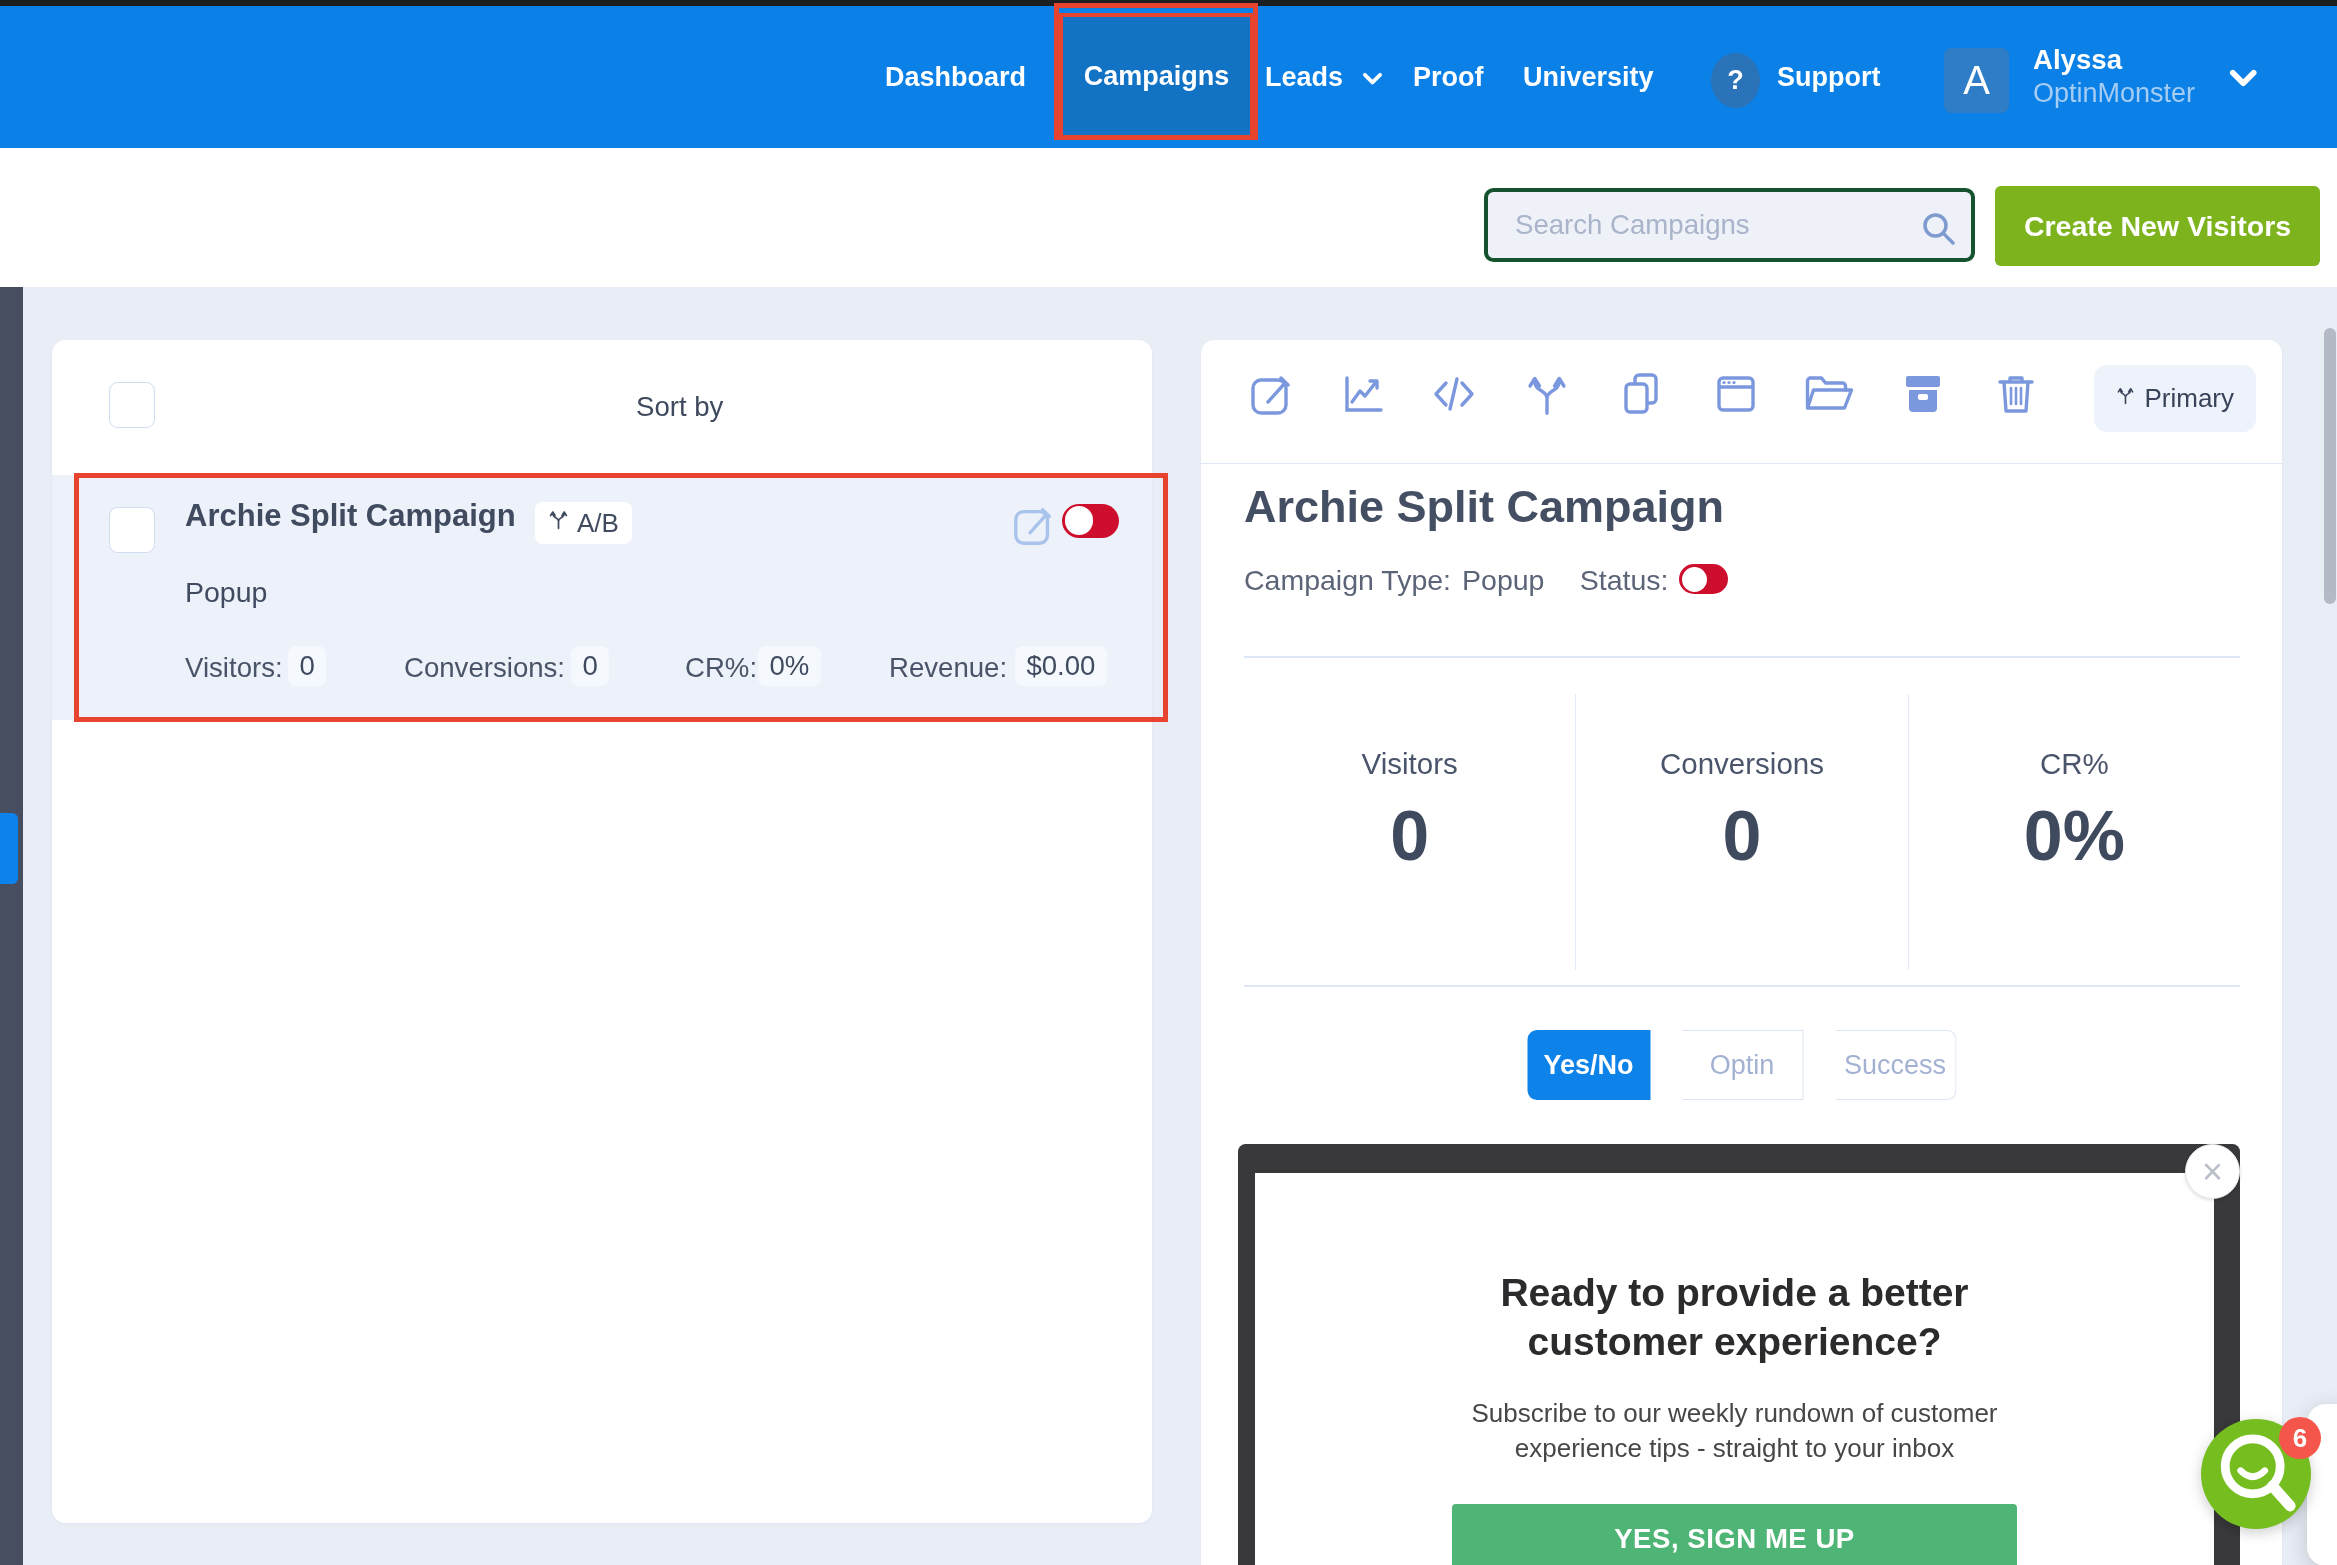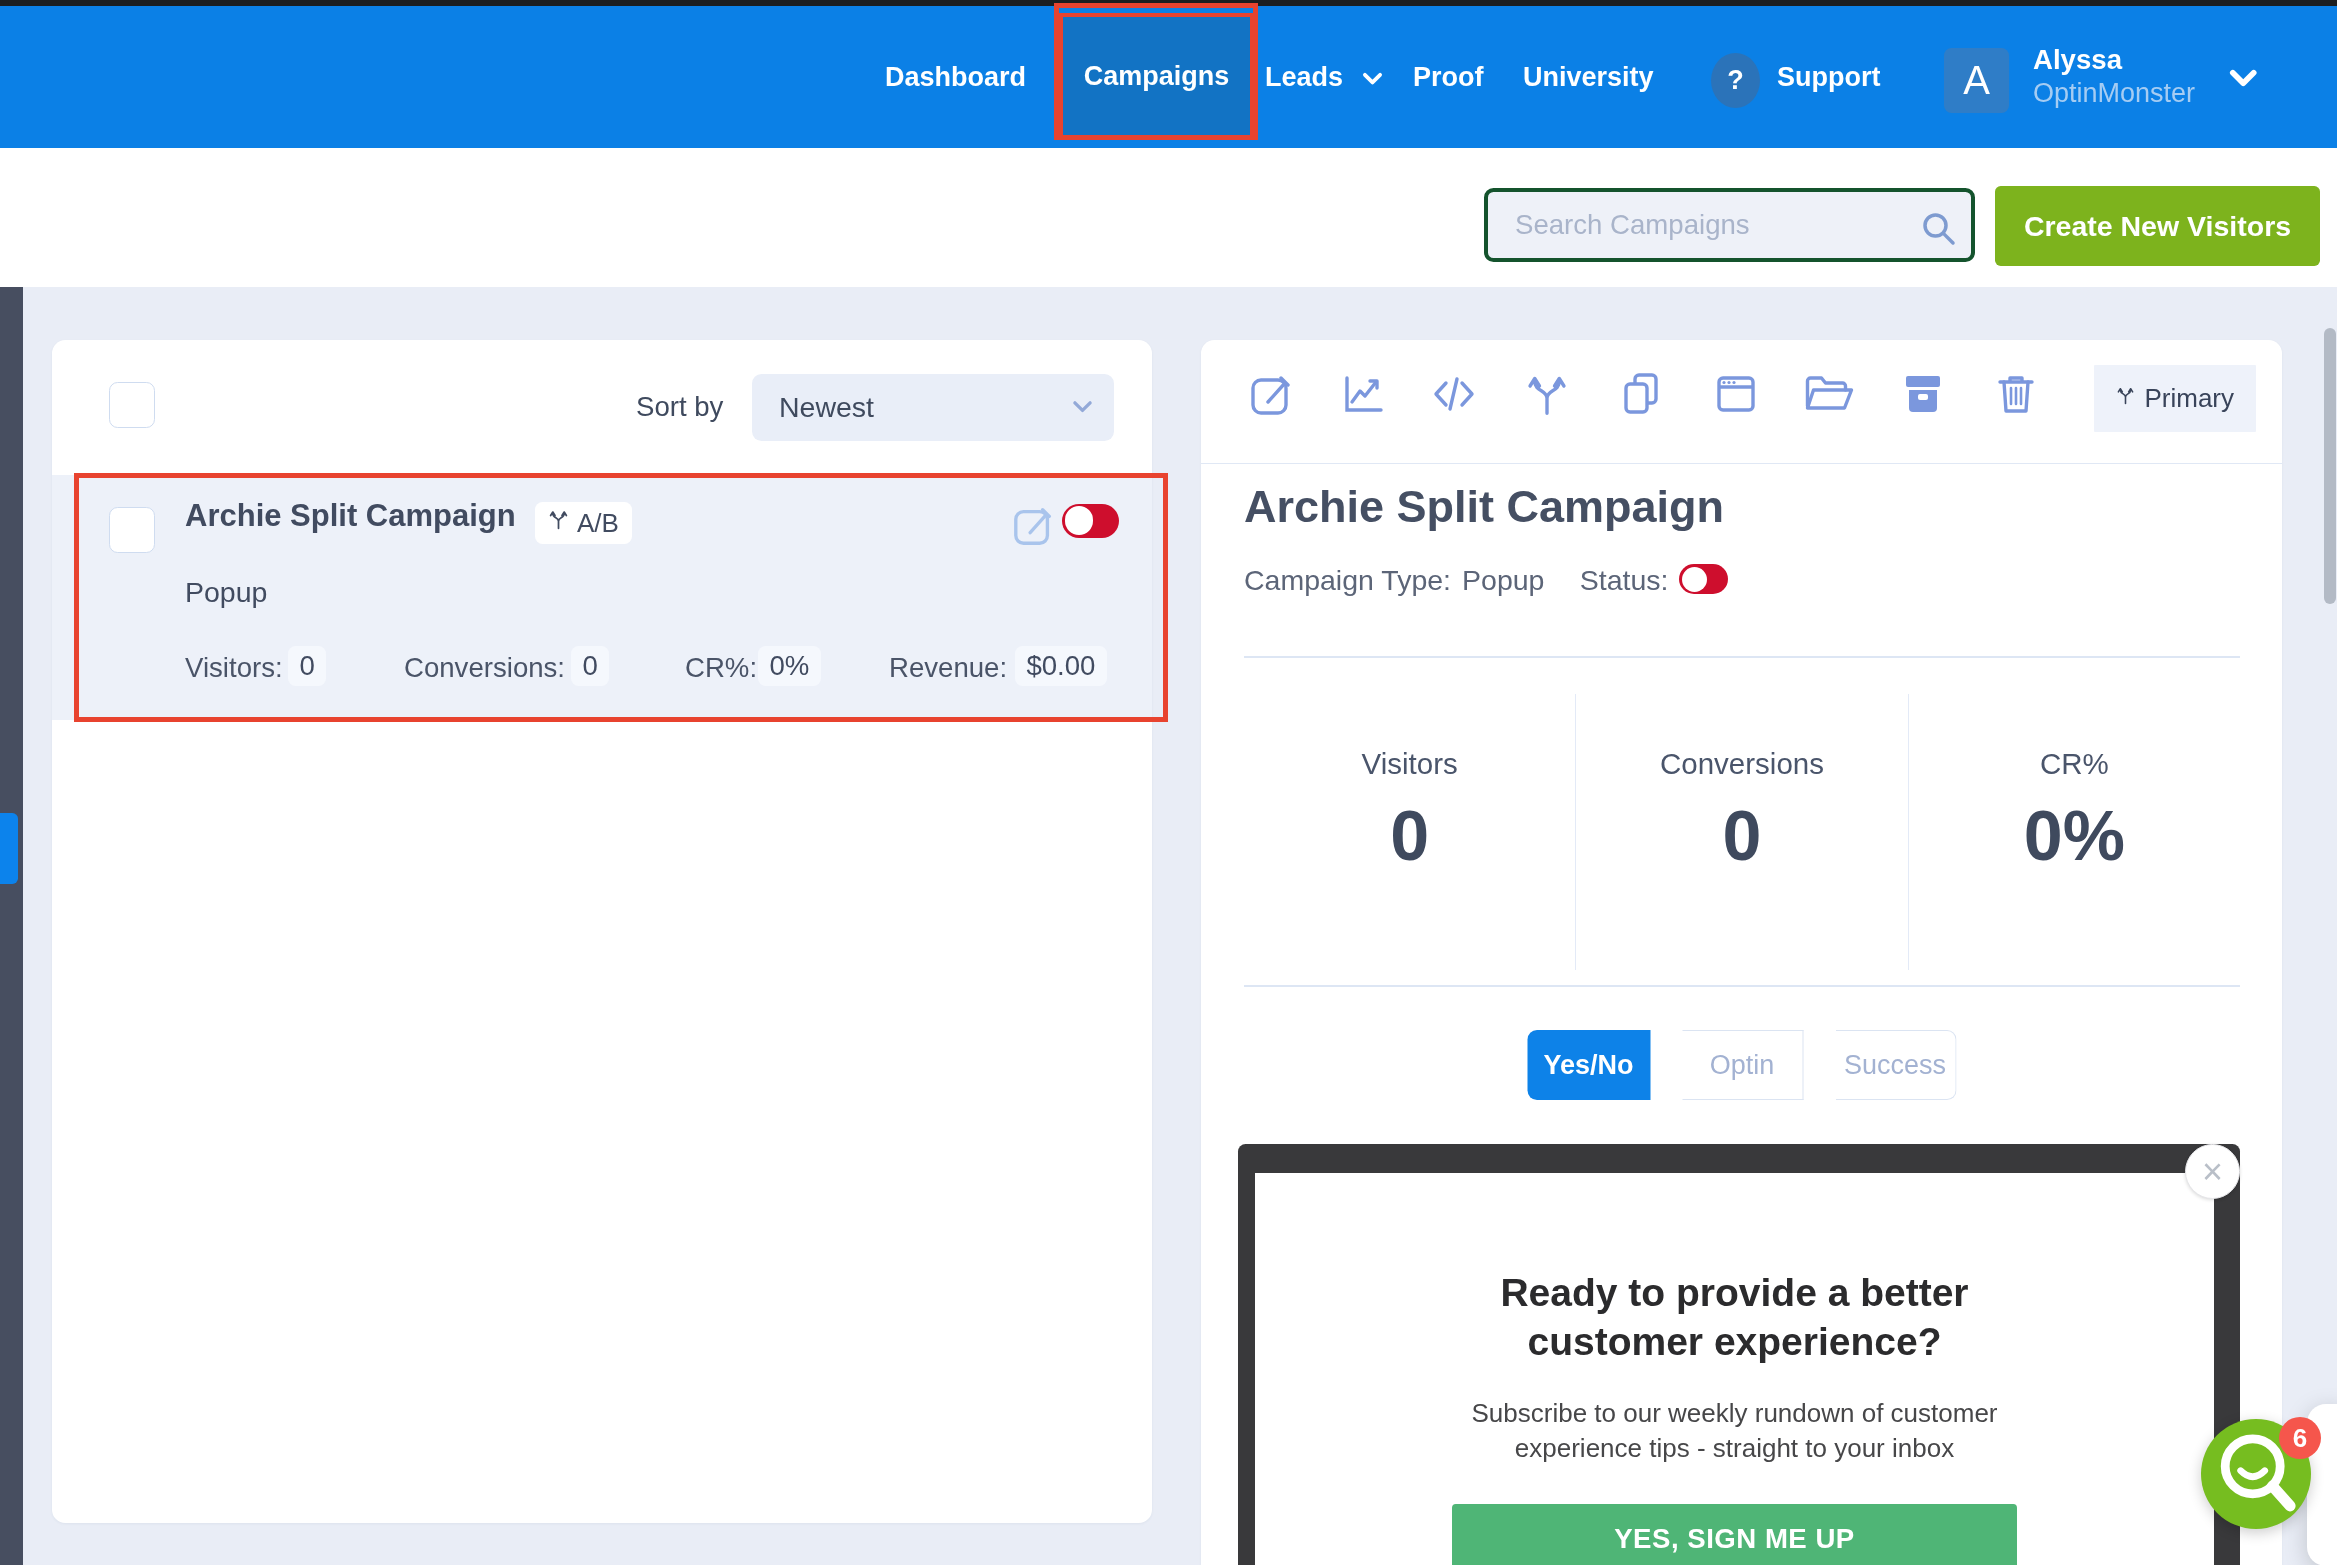--- a/index.html
+++ b/index.html
@@ -55,21 +55,21 @@
   .stat-pill{font-size:27.6px;color:#414b60;background:#f5f8fd;border-radius:7.6px;padding:3.8px 11.4px;}
 
   .toggle{width:57px;height:34px;border-radius:17px;background:#ce0e2d;position:relative;cursor:pointer;display:inline-block;}
   .toggle .knob{position:absolute;left:2.9px;top:2.9px;width:28.5px;height:28.5px;border-radius:50%;background:#fff;}
   .toggle.small{width:49px;height:30px;border-radius:15px;}
   .toggle.small .knob{width:25px;height:25px;}
 
   
   .toolbar{left:0;top:0;width:1081px;height:124px;border-bottom:1.9px solid #e0e8f5;}
   .tool-btn{position:absolute;top:30px;width:49px;height:49px;background:none;border:none;padding:0;cursor:pointer;}
-  .primary-btn{position:absolute;left:893px;top:25px;width:162px;height:67px;background:#eef2fa;border:none;border-radius:1px;
+  .primary-btn{position:absolute;left:893px;top:25px;width:162px;height:67px;background:#eef2fa;border:none;border-radius:13px;
     display:flex;align-items:center;justify-content:center;gap:9.5px;font-size:26px;color:#39445a;cursor:pointer;}
   .detail-title{left:43px;top:141px;font-size:45px;font-weight:800;color:#454f63;white-space:nowrap;}
   .detail-meta{left:43px;top:224px;font-size:28.5px;color:#5c6578;display:flex;gap:11px;}
   .hr1{left:43px;top:316px;width:996px;height:1.9px;background:#dde6f4;}
   .stats-grid{left:43px;top:354px;width:996px;height:276px;display:flex;}
   .stat-col{flex:1;text-align:center;border-right:1.9px solid #e3eaf7;padding-top:53px;}
   .stat-col:last-child{border-right:none;}
   .stat-col .lbl{font-size:29.5px;color:#4a556b;}
   .stat-col .val{font-size:70px;font-weight:800;color:#3f4a5e;margin-top:15px;}
   .hr2{left:43px;top:645px;width:996px;height:1.9px;background:#dde6f4;}
@@ -155,28 +155,20 @@
     </div>
     <button class="abs create-btn" style="left:1995px;top:38px;">Create New Visitors</button>
   </div>
 
   <div class="abs rail"></div>
   <div class="abs rail-blue"></div>
 
   <div class="abs card left-card">
     <div class="abs checkbox" style="left:57px;top:42px;"></div>
     <div class="abs sort-label" style="left:584px;top:51px;">Sort by</div>
-    <div class="abs sort-dd">
-      <span class="sort-dd-value">Newest</span>
-      <span class="abs" style="left:320px;top:25px;">
-        <svg width="21" height="13.3" viewBox="0 0 22 14">
-            <polyline points="3,3 11,11 19,3" fill="none" stroke="#93a9d8" stroke-width="3.5" stroke-linecap="round" stroke-linejoin="round"></polyline>
-          </svg>
-      </span>
-    </div>
 
     <div class="abs camp-row">
       <div class="abs checkbox" style="left:57px;top:32px;"></div>
       <div class="abs camp-title">Archie Split Campaign</div>
       <div class="abs ab-badge">
         <span>
           <svg width="21" height="25" viewBox="0 0 48 52">
               <path d="M24 46 V30 M24 30 C24 21 11 23 11 12 M24 30 C24 21 37 23 37 12 M6 17 l5-8 5 8 M32 17 l5-8 5 8" fill="none" stroke="#414b60" stroke-width="4" stroke-linecap="round" stroke-linejoin="round"></path>
             </svg>
         </span>

